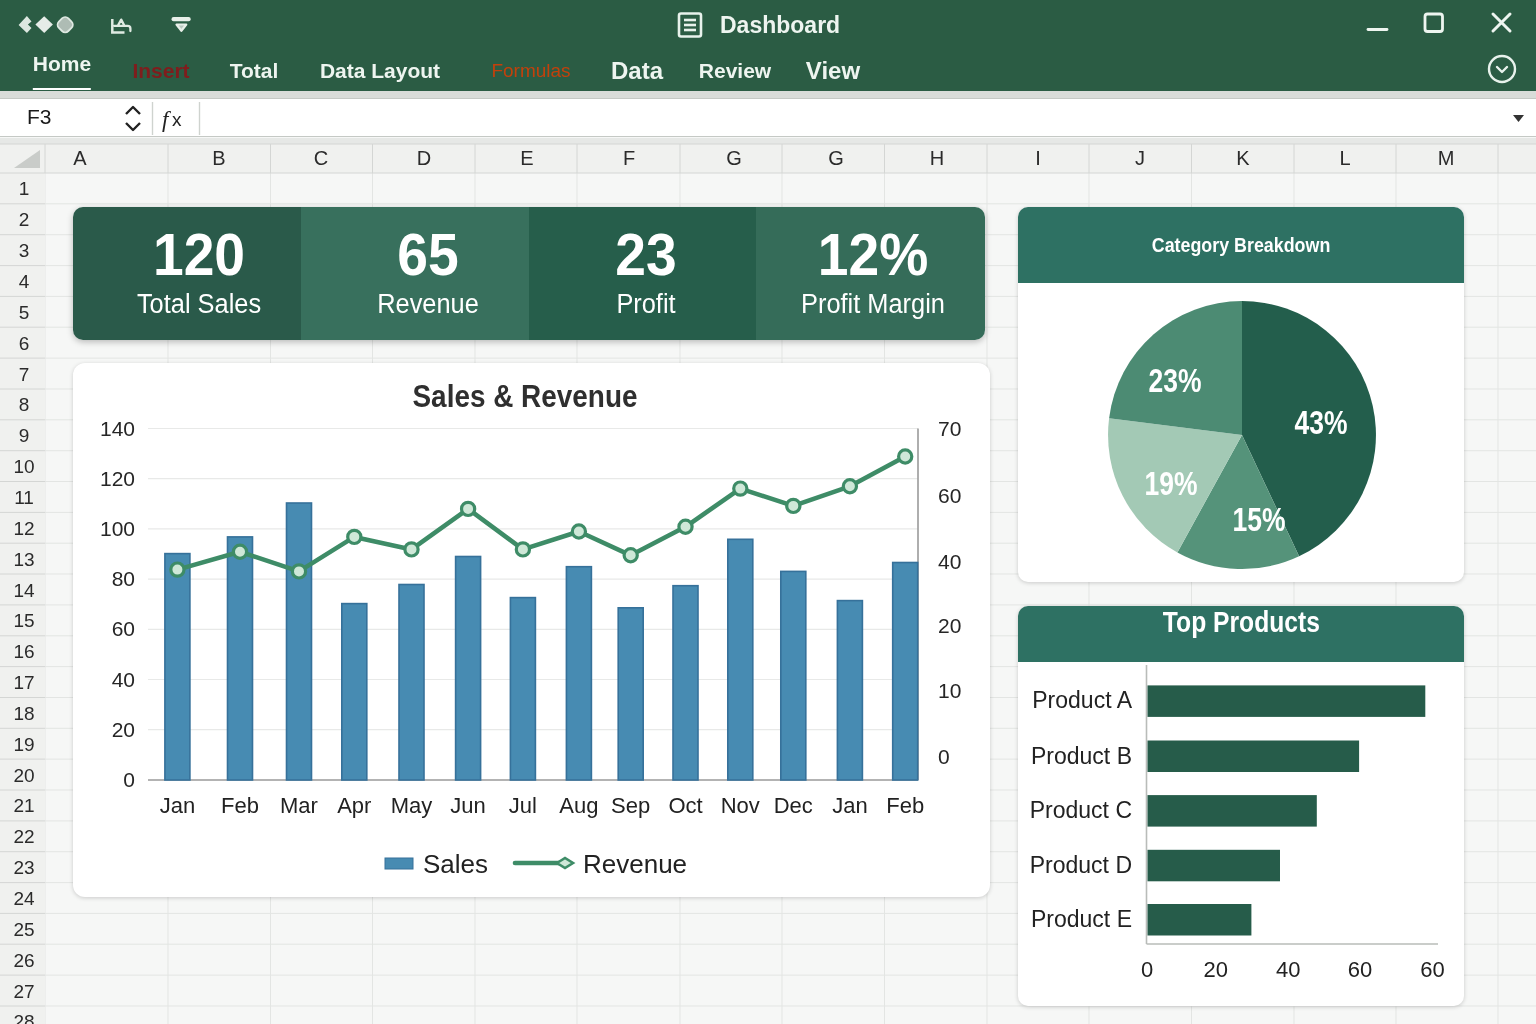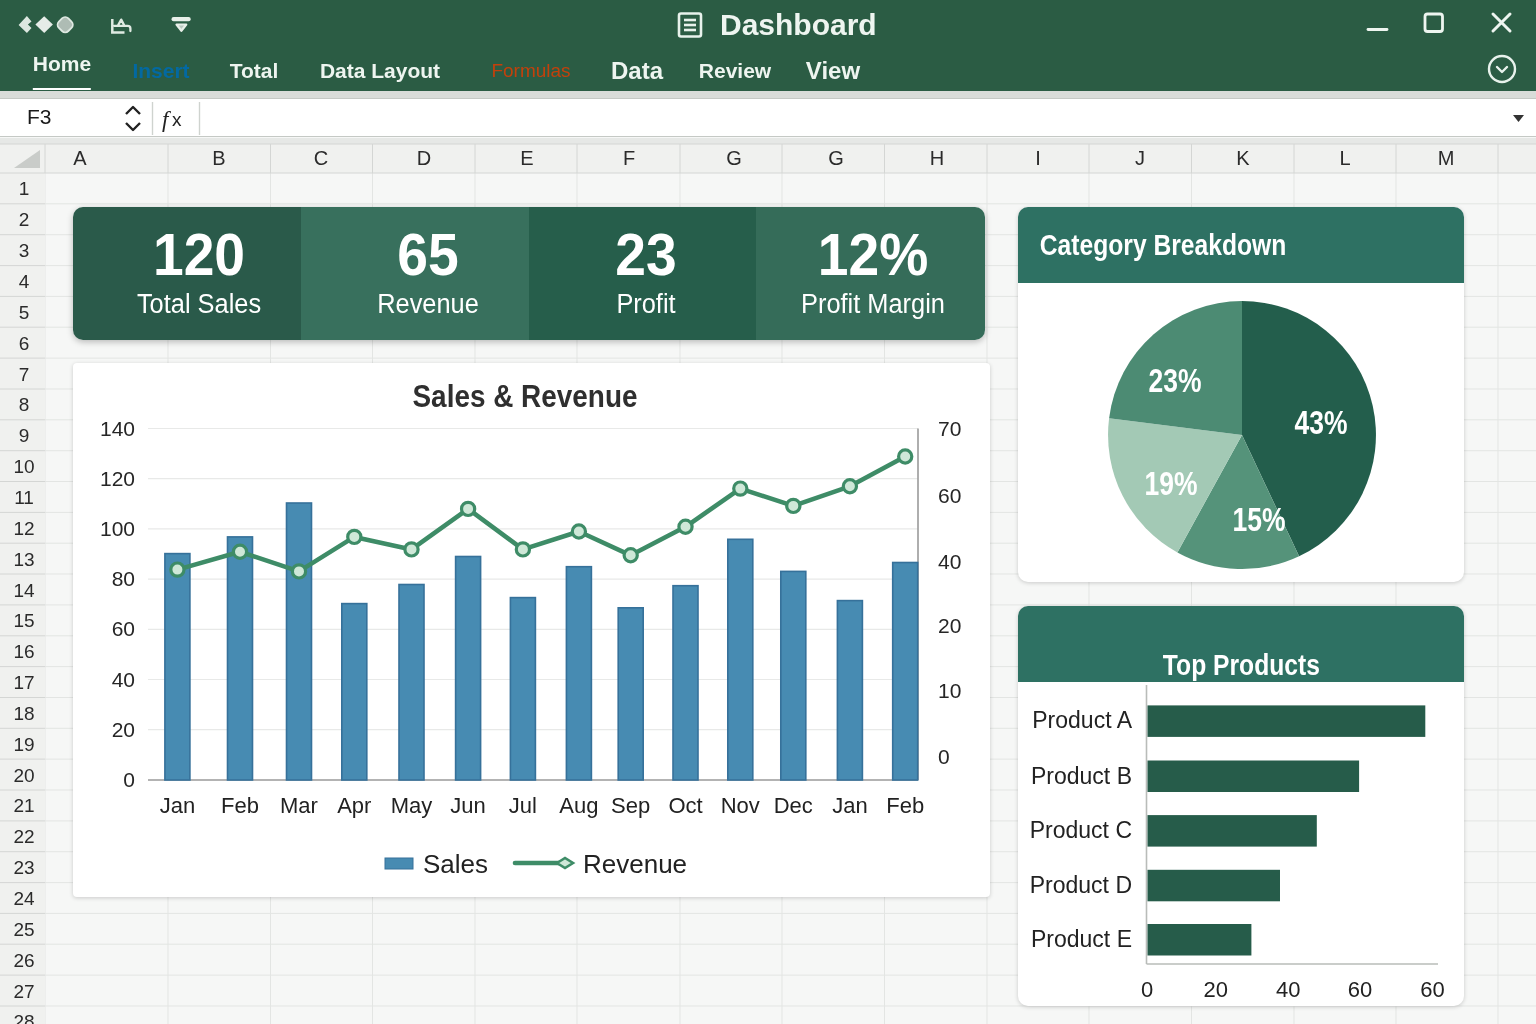--- a/index.html
+++ b/index.html
@@ -17,23 +17,23 @@
     <rect x="679" y="13.5" width="22" height="23" rx="2" fill="none" stroke="#e8f2ec" stroke-width="2.6"></rect>
     <line x1="684" y1="20" x2="696" y2="20" stroke="#e8f2ec" stroke-width="2.6"></line>
     <line x1="684" y1="25" x2="696" y2="25" stroke="#e8f2ec" stroke-width="2.6"></line>
     <line x1="684" y1="30" x2="696" y2="30" stroke="#e8f2ec" stroke-width="2.6"></line>
     <line x1="1368" y1="29.5" x2="1387" y2="29.5" stroke="#eef5f0" stroke-width="2.8" stroke-linecap="round"></line>
     <rect x="1425" y="14" width="17.5" height="17.5" rx="2.5" fill="none" stroke="#eef5f0" stroke-width="2.8"></rect>
     <path d="M1493,14 L1510,31 M1510,14 L1493,31" stroke="#eef5f0" stroke-width="3" stroke-linecap="round"></path>
     <circle cx="1502" cy="69" r="13" fill="none" stroke="#e8f2ec" stroke-width="2.4"></circle>
     <path d="M1497,67 L1502,72 L1507,67" stroke="#e8f2ec" stroke-width="2.4" fill="none" stroke-linecap="round" stroke-linejoin="round"></path>
   </svg>
-<div style="position:absolute;left:720px;top:25px;transform:translateY(-50%);color:#eef5f0;font-size:30px;font-weight:700">Dashboard</div>
+<div style="position:absolute;left:720px;top:25px;transform:translateY(-50%);color:#eef5f0;font-size:23px;font-weight:700">Dashboard</div>
 <div style="position:absolute;left:62px;top:71px;transform:translate(-50%,-50%);font-weight:700;border-bottom:2.5px solid #fff;padding-bottom:12px;color:#eef5f0;font-size:21px;white-space:nowrap">Home</div>
-<div style="position:absolute;left:161px;top:71px;transform:translate(-50%,-50%);font-weight:600;color:#0369a1;font-size:21px;white-space:nowrap">Insert</div>
+<div style="position:absolute;left:161px;top:71px;transform:translate(-50%,-50%);font-weight:600;color:#7f1d1d;font-size:21px;white-space:nowrap">Insert</div>
 <div style="position:absolute;left:254px;top:71px;transform:translate(-50%,-50%);font-weight:600;color:#eef5f0;font-size:21px;white-space:nowrap">Total</div>
 <div style="position:absolute;left:380px;top:71px;transform:translate(-50%,-50%);font-weight:600;color:#eef5f0;font-size:21px;white-space:nowrap">Data Layout</div>
 <div style="position:absolute;left:531px;top:71px;transform:translate(-50%,-50%);font-weight:400;color:#c2410c;font-size:19px;white-space:nowrap">Formulas</div>
 <div style="position:absolute;left:637px;top:71px;transform:translate(-50%,-50%);font-weight:700;color:#eef5f0;font-size:24px;white-space:nowrap">Data</div>
 <div style="position:absolute;left:735px;top:71px;transform:translate(-50%,-50%);font-weight:600;color:#eef5f0;font-size:21px;white-space:nowrap">Review</div>
 <div style="position:absolute;left:833px;top:71px;transform:translate(-50%,-50%);font-weight:600;color:#eef5f0;font-size:24px;white-space:nowrap">View</div>
 <div style="position:absolute;left:0;top:91px;width:1536px;height:7px;background:#d9dcd9"></div>
 <div style="position:absolute;left:0;top:98px;width:1536px;height:39px;background:#fff;border-top:1px solid #c5c9c5;border-bottom:1px solid #c5c9c5">
     <div style="position:absolute;left:27px;top:6px;font-size:21px;font-weight:400;color:#1a1a1a">F3</div>
     <svg width="1536" height="39" style="position:absolute;left:0;top:0">
@@ -190,21 +190,21 @@
     <div style="position:absolute;left:683px;top:0;width:229px;height:133px;background:#356c59"></div>
     <div style="position:absolute;left:126px;top:48px;transform:translate(-50%,-50%);color:#fff;font-size:60px;font-weight:700;line-height:1;white-space:nowrap"><span style="display:inline-block;transform:scaleX(0.92)">120</span></div>
     <div style="position:absolute;left:126px;top:97px;transform:translate(-50%,-50%);color:#fff;font-size:27px;line-height:1;white-space:nowrap"><span style="display:inline-block;transform:scaleX(0.94)">Total Sales</span></div>
     <div style="position:absolute;left:355px;top:48px;transform:translate(-50%,-50%);color:#fff;font-size:60px;font-weight:700;line-height:1;white-space:nowrap"><span style="display:inline-block;transform:scaleX(0.92)">65</span></div>
     <div style="position:absolute;left:355px;top:97px;transform:translate(-50%,-50%);color:#fff;font-size:27px;line-height:1;white-space:nowrap"><span style="display:inline-block;transform:scaleX(0.94)">Revenue</span></div>
     <div style="position:absolute;left:573px;top:48px;transform:translate(-50%,-50%);color:#fff;font-size:60px;font-weight:700;line-height:1;white-space:nowrap"><span style="display:inline-block;transform:scaleX(0.92)">23</span></div>
     <div style="position:absolute;left:573px;top:97px;transform:translate(-50%,-50%);color:#fff;font-size:27px;line-height:1;white-space:nowrap"><span style="display:inline-block;transform:scaleX(0.94)">Profit</span></div>
     <div style="position:absolute;left:800px;top:48px;transform:translate(-50%,-50%);color:#fff;font-size:60px;font-weight:700;line-height:1;white-space:nowrap"><span style="display:inline-block;transform:scaleX(0.92)">12%</span></div>
     <div style="position:absolute;left:800px;top:97px;transform:translate(-50%,-50%);color:#fff;font-size:27px;line-height:1;white-space:nowrap"><span style="display:inline-block;transform:scaleX(0.94)">Profit Margin</span></div>
   </div>
-<div style="position:absolute;left:73px;top:363px;width:917px;height:534px;background:#fff;border-radius:4px;box-shadow:0 1px 4px rgba(0,0,0,.18)"><svg width="917" height="534" viewBox="0 0 917 534">
+<div style="position:absolute;left:73px;top:363px;width:917px;height:534px;background:#fff;border-radius:12px;box-shadow:0 1px 4px rgba(0,0,0,.18)"><svg width="917" height="534" viewBox="0 0 917 534">
       <text x="452" y="44" font-size="31" font-weight="bold" fill="#2f2f2f" text-anchor="middle" textLength="225" lengthAdjust="spacingAndGlyphs">Sales &amp; Revenue</text>
       <line x1="75" y1="65.5" x2="845" y2="65.5" stroke="#e8e9e8" stroke-width="1.2"></line>
       <line x1="75" y1="115.7" x2="845" y2="115.7" stroke="#e8e9e8" stroke-width="1.2"></line>
       <line x1="75" y1="165.9" x2="845" y2="165.9" stroke="#e8e9e8" stroke-width="1.2"></line>
       <line x1="75" y1="216.1" x2="845" y2="216.1" stroke="#e8e9e8" stroke-width="1.2"></line>
       <line x1="75" y1="266.3" x2="845" y2="266.3" stroke="#e8e9e8" stroke-width="1.2"></line>
       <line x1="75" y1="316.5" x2="845" y2="316.5" stroke="#e8e9e8" stroke-width="1.2"></line>
       <line x1="75" y1="366.7" x2="845" y2="366.7" stroke="#e8e9e8" stroke-width="1.2"></line>
       <line x1="75" y1="417.0" x2="845" y2="417.0" stroke="#9a9a9a" stroke-width="1.6"></line>
       <line x1="845" y1="65.5" x2="845" y2="417" stroke="#9a9a9a" stroke-width="1.6"></line>
@@ -265,36 +265,36 @@
       <text x="720.3" y="450" font-size="22" fill="#222" text-anchor="middle">Dec</text>
       <text x="776.9" y="450" font-size="22" fill="#222" text-anchor="middle">Jan</text>
       <text x="832.2" y="450" font-size="22" fill="#222" text-anchor="middle">Feb</text>
       <rect x="312" y="495" width="28" height="11" fill="#478bb2" stroke="#36719a" stroke-width="1"></rect>
       <text x="350" y="510" font-size="26" fill="#222">Sales</text>
       <line x1="442" y1="500" x2="487" y2="500" stroke="#3e8c67" stroke-width="4.6" stroke-linecap="round"></line>
       <path d="M484,500 l8,-5 l8,5 l-8,5 Z" fill="#cfe8d8" stroke="#3e8c67" stroke-width="2.6"></path>
       <text x="510" y="510" font-size="26" fill="#222">Revenue</text>
     </svg></div>
 <div style="position:absolute;left:1018px;top:207px;width:446px;height:375px;background:#fff;border-radius:10px;box-shadow:0 1px 4px rgba(0,0,0,.18);overflow:hidden">
-    <div style="background:#2e7163;height:76px;display:flex;align-items:center;color:#fff;font-size:29px;font-weight:bold">
+    <div style="background:#2e7163;height:76px;display:flex;align-items:center;justify-content:center;color:#fff;font-size:21px;font-weight:bold">
       <span style="display:inline-block;transform:scaleX(0.85)">Category Breakdown</span>
     </div>
     <svg width="446" height="299" viewBox="0 76 446 299" style="display:block">
       <path d="M224,228 L224.0,94.0 A134,134 0 0 1 281.1,349.2 Z" fill="#235e4c"></path>
       <path d="M224,228 L281.1,349.2 A134,134 0 0 1 159.4,345.4 Z" fill="#55937a"></path>
       <path d="M224,228 L159.4,345.4 A134,134 0 0 1 91.1,211.2 Z" fill="#a3c9b5"></path>
       <path d="M224,228 L91.1,211.2 A134,134 0 0 1 224.0,94.0 Z" fill="#4c8b73"></path>
       <text x="303" y="227" font-size="34" font-weight="bold" fill="#fff" text-anchor="middle" textLength="53" lengthAdjust="spacingAndGlyphs">43%</text>
       <text x="157" y="185" font-size="34" font-weight="bold" fill="#fff" text-anchor="middle" textLength="53" lengthAdjust="spacingAndGlyphs">23%</text>
       <text x="153" y="288" font-size="34" font-weight="bold" fill="#fff" text-anchor="middle" textLength="53" lengthAdjust="spacingAndGlyphs">19%</text>
       <text x="241" y="324" font-size="34" font-weight="bold" fill="#fff" text-anchor="middle" textLength="53" lengthAdjust="spacingAndGlyphs">15%</text>
     </svg>
   </div>
 <div style="position:absolute;left:1018px;top:606px;width:446px;height:400px;background:#fff;border-radius:10px;box-shadow:0 1px 4px rgba(0,0,0,.18);overflow:hidden">
-    <div style="background:#2e7163;height:76px;display:flex;align-items:flex-end;justify-content:center;color:#fff;font-size:29px;font-weight:bold">
+    <div style="background:#2e7163;height:56px;display:flex;align-items:flex-start;justify-content:center;color:#fff;font-size:29px;font-weight:bold">
       <span style="display:inline-block;transform:scaleX(0.85)">Top Products</span>
     </div>
     <svg width="446" height="330" viewBox="0 70 446 330" style="display:block">
       <line x1="128.5" y1="73" x2="128.5" y2="352" stroke="#b9bcb9" stroke-width="1.6"></line>
       <line x1="128.5" y1="352" x2="420" y2="352" stroke="#b9bcb9" stroke-width="1.6"></line>
       <rect x="129.5" y="93.4" width="277.8" height="31.5" fill="#265c4a"></rect>
       <text x="114" y="116.4" font-size="23" fill="#222" text-anchor="end">Product A</text>
       <rect x="129.5" y="148.5" width="211.6" height="31.5" fill="#265c4a"></rect>
       <text x="114" y="171.5" font-size="23" fill="#222" text-anchor="end">Product B</text>
       <rect x="129.5" y="203.1" width="169.3" height="31.5" fill="#265c4a"></rect>

